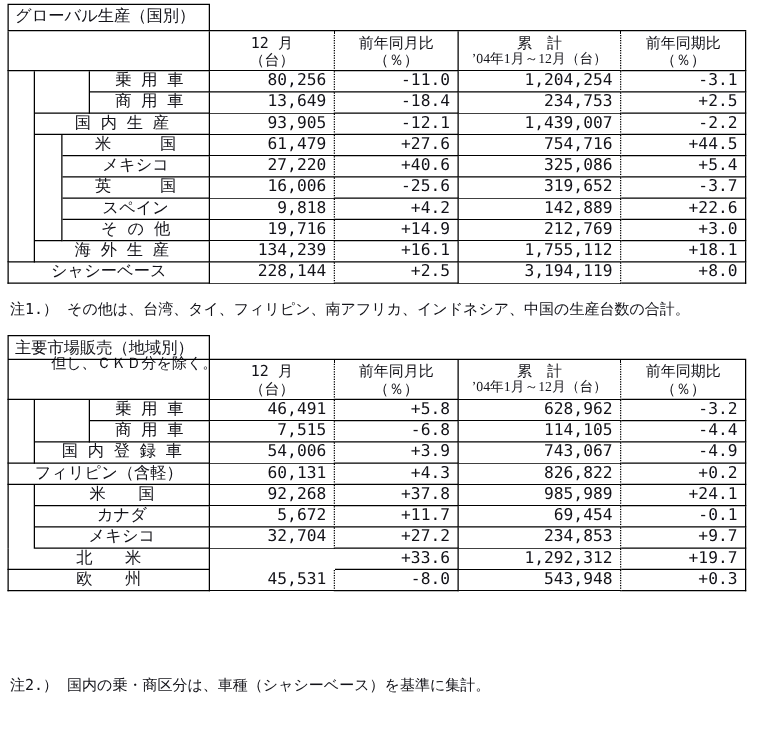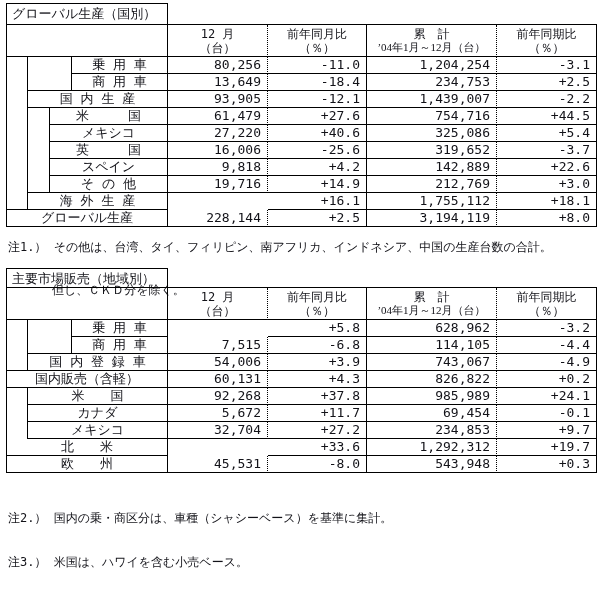--- a/index.html
+++ b/index.html
@@ -17,22 +17,22 @@
   .br{border-right:1px solid #000;box-sizing:border-box;}
   .bb{border-bottom:1px solid #000;box-sizing:border-box;}
   .num{font-size:13px;text-align:right;padding-right:6px;line-height:16px;white-space:pre;}
   .lab{font-size:13px;text-align:center;line-height:16px;white-space:pre;overflow:hidden;}
   .title{font-size:13px;line-height:20px;padding-left:5px;white-space:pre;overflow:hidden;}
   .hdr{display:flex;flex-direction:column;justify-content:center;align-items:center;
        text-align:center;font-size:12px;line-height:14px;white-space:pre;overflow:hidden;}
   .hdr .sub{font-size:11px;line-height:13px;font-family:Liberation Serif, serif;}
   .notes{position:absolute;left:8px;font-size:12px;white-space:pre;}
   #notes1 .note-line{line-height:15px;}
-  #notes2 .note-line{line-height:15.6px;}
-  .indent{padding-left:44px;}
+  #notes2 .note-line{line-height:15.6px;margin-top:30px;}
+  .indent{padding-left:33px;}
 </style>
 </head>
 <body>
 
 <div id="page">
 
   <div id="t1" class="grid">
     <div class="c bl bt title" style="grid-area:1/1/2/5">グローバル生産（国別）</div>
     <div class="bb" style="grid-area:1/5/2/9"></div>
 
@@ -59,21 +59,21 @@
     <div class="c lab" style="grid-area:3/4">乗 用 車</div>
     <div class="c lab" style="grid-area:4/4">商 用 車</div>
     <div class="c lab" style="grid-area:5/2/6/5">国 内 生 産</div>
     <div class="c" style="grid-area:6/2/11/3"></div>
     <div class="c lab" style="grid-area:6/3/7/5">米　　　国</div>
     <div class="c lab" style="grid-area:7/3/8/5">メキシコ</div>
     <div class="c lab" style="grid-area:8/3/9/5">英　　　国</div>
     <div class="c lab" style="grid-area:9/3/10/5">スペイン</div>
     <div class="c lab" style="grid-area:10/3/11/5">そ の 他</div>
     <div class="c lab" style="grid-area:11/2/12/5">海 外 生 産</div>
-    <div class="c bl lab" style="grid-area:12/1/13/5">グローバル生産</div>
+    <div class="c bl lab" style="grid-area:12/1/13/5">シャシーベース</div>
 
     <div class="c dr num" style="grid-area:3/5">80,256</div>
     <div class="c num" style="grid-area:3/6">-11.0</div>
     <div class="c dr num" style="grid-area:3/7">1,204,254</div>
     <div class="c num" style="grid-area:3/8">-3.1</div>
 
     <div class="c dr num" style="grid-area:4/5">13,649</div>
     <div class="c num" style="grid-area:4/6">-18.4</div>
     <div class="c dr num" style="grid-area:4/7">234,753</div>
     <div class="c num" style="grid-area:4/8">+2.5</div>
@@ -101,20 +101,21 @@
     <div class="c dr num" style="grid-area:9/5">9,818</div>
     <div class="c num" style="grid-area:9/6">+4.2</div>
     <div class="c dr num" style="grid-area:9/7">142,889</div>
     <div class="c num" style="grid-area:9/8">+22.6</div>
 
     <div class="c dr num" style="grid-area:10/5">19,716</div>
     <div class="c num" style="grid-area:10/6">+14.9</div>
     <div class="c dr num" style="grid-area:10/7">212,769</div>
     <div class="c num" style="grid-area:10/8">+3.0</div>
 
+    <div class="c dr num" style="grid-area:11/5">134,239</div>
     <div class="c num" style="grid-area:11/6">+16.1</div>
     <div class="c dr num" style="grid-area:11/7">1,755,112</div>
     <div class="c num" style="grid-area:11/8">+18.1</div>
 
     <div class="c dr num" style="grid-area:12/5">228,144</div>
     <div class="c num" style="grid-area:12/6">+2.5</div>
     <div class="c dr num" style="grid-area:12/7">3,194,119</div>
     <div class="c num" style="grid-area:12/8">+8.0</div>
   </div>
 
@@ -143,28 +144,29 @@
     <div class="c hdr" style="grid-area:2/8">
       <div>前年同期比</div>
       <div>（％）</div>
     </div>
 
     <div class="c bl" style="grid-area:3/1/6/2"></div>
     <div class="c" style="grid-area:3/2/5/4"></div>
     <div class="c lab" style="grid-area:3/4">乗 用 車</div>
     <div class="c lab" style="grid-area:4/4">商 用 車</div>
     <div class="c lab" style="grid-area:5/2/6/5">国 内 登 録 車</div>
-    <div class="c bl lab" style="grid-area:6/1/7/5">国内販売（含軽）</div>
+    <div class="c bl lab" style="grid-area:6/1/7/5">フィリピン（含軽）</div>
     <div class="bl br" style="grid-area:7/1/10/2"></div>
     <div class="c lab" style="grid-area:7/2/8/5">米　　国</div>
     <div class="c lab" style="grid-area:8/2/9/5">カナダ</div>
     <div class="c lab" style="grid-area:9/2/10/5">メキシコ</div>
     <div class="c bl lab" style="grid-area:11/1/12/5">欧　　州</div>
     <div class="c bl lab" style="grid-area:10/1/11/5">北　　米</div>
 
+    <div class="c dr num" style="grid-area:3/5">46,491</div>
     <div class="c num" style="grid-area:3/6">+5.8</div>
     <div class="c dr num" style="grid-area:3/7">628,962</div>
     <div class="c num" style="grid-area:3/8">-3.2</div>
 
     <div class="c dr num" style="grid-area:4/5">7,515</div>
     <div class="c num" style="grid-area:4/6">-6.8</div>
     <div class="c dr num" style="grid-area:4/7">114,105</div>
     <div class="c num" style="grid-area:4/8">-4.4</div>
 
     <div class="c dr num" style="grid-area:5/5">54,006</div>

